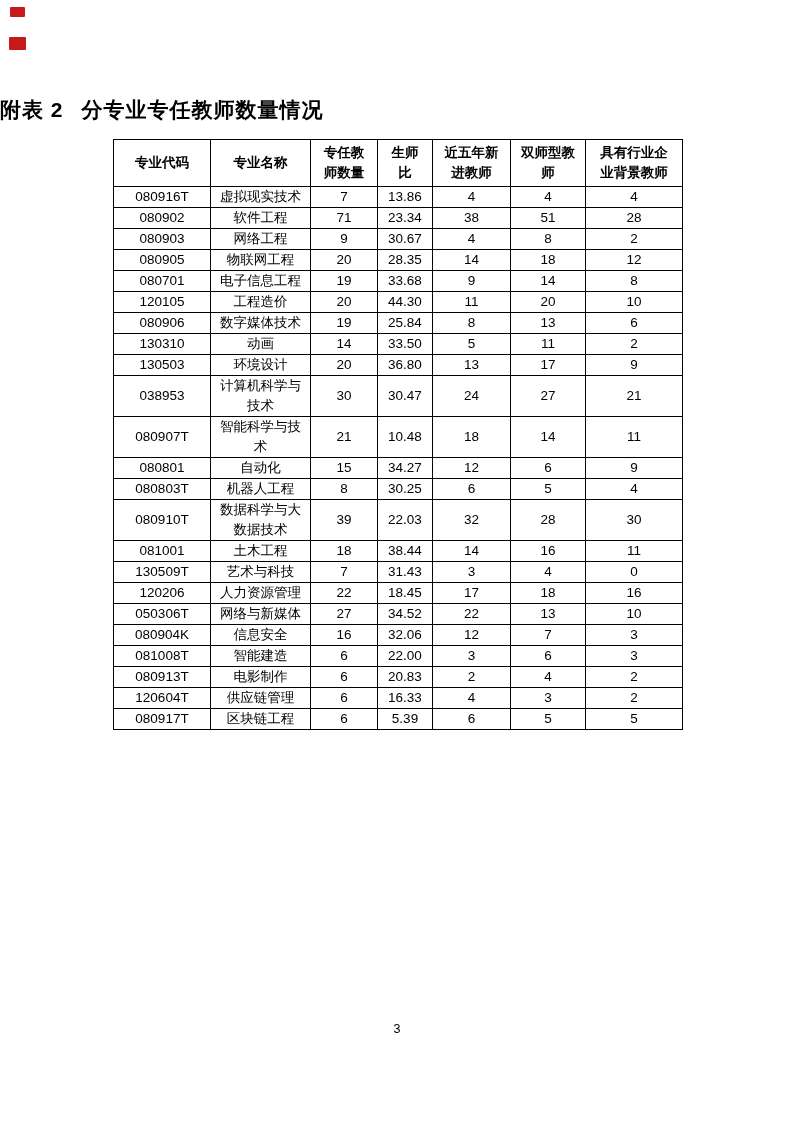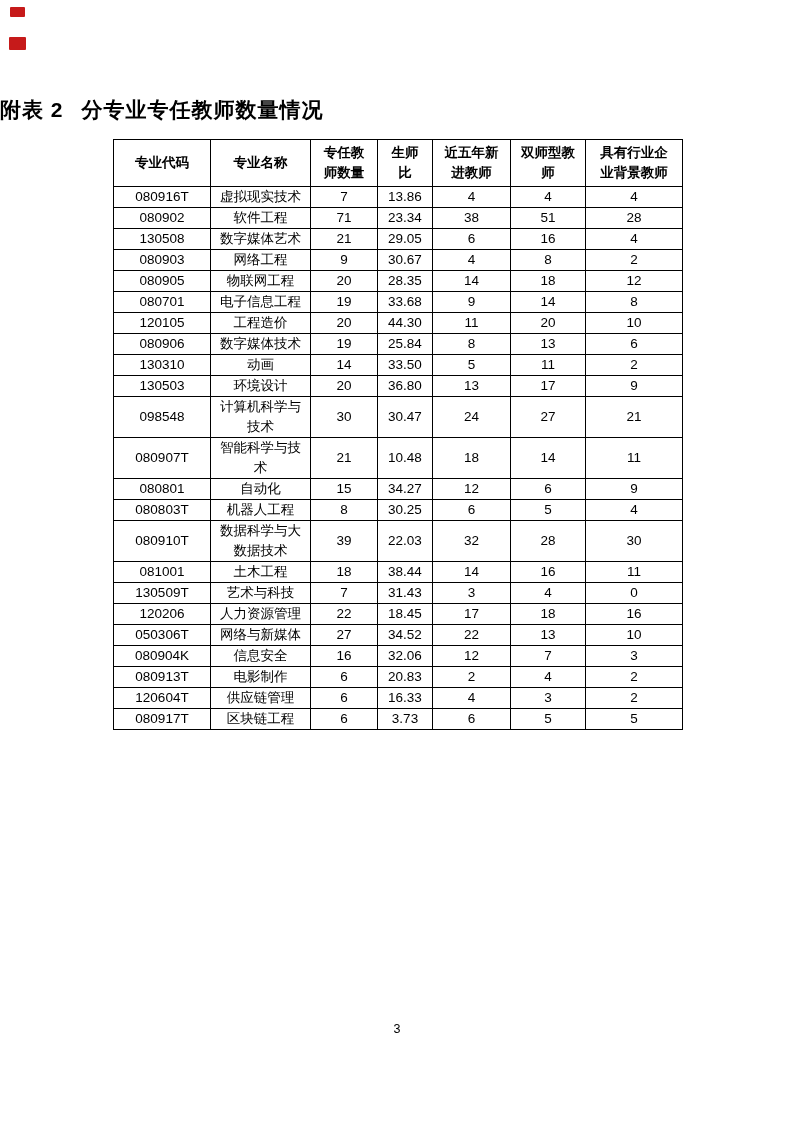--- a/index.html
+++ b/index.html
@@ -123,29 +123,20 @@
         <tr>
           <td>080902</td>
           <td>软件工程</td>
           <td>71</td>
           <td>23.34</td>
           <td>38</td>
           <td>51</td>
           <td>28</td>
         </tr>
         <tr>
-          <td>130508</td>
-          <td>数字媒体艺术</td>
-          <td>21</td>
-          <td>29.05</td>
-          <td>6</td>
-          <td>16</td>
-          <td>4</td>
-        </tr>
-        <tr>
           <td>080903</td>
           <td>网络工程</td>
           <td>9</td>
           <td>30.67</td>
           <td>4</td>
           <td>8</td>
           <td>2</td>
         </tr>
         <tr>
           <td>080905</td>
@@ -195,21 +186,21 @@
         <tr>
           <td>130503</td>
           <td>环境设计</td>
           <td>20</td>
           <td>36.80</td>
           <td>13</td>
           <td>17</td>
           <td>9</td>
         </tr>
         <tr>
-          <td>098548</td>
+          <td>038953</td>
           <td>计算机科学与
 技术</td>
           <td>30</td>
           <td>30.47</td>
           <td>24</td>
           <td>27</td>
           <td>21</td>
         </tr>
         <tr>
           <td>080907T</td>
@@ -288,20 +279,29 @@
         <tr>
           <td>080904K</td>
           <td>信息安全</td>
           <td>16</td>
           <td>32.06</td>
           <td>12</td>
           <td>7</td>
           <td>3</td>
         </tr>
         <tr>
+          <td>081008T</td>
+          <td>智能建造</td>
+          <td>6</td>
+          <td>22.00</td>
+          <td>3</td>
+          <td>6</td>
+          <td>3</td>
+        </tr>
+        <tr>
           <td>080913T</td>
           <td>电影制作</td>
           <td>6</td>
           <td>20.83</td>
           <td>2</td>
           <td>4</td>
           <td>2</td>
         </tr>
         <tr>
           <td>120604T</td>
@@ -309,21 +309,21 @@
           <td>6</td>
           <td>16.33</td>
           <td>4</td>
           <td>3</td>
           <td>2</td>
         </tr>
         <tr>
           <td>080917T</td>
           <td>区块链工程</td>
           <td>6</td>
-          <td>3.73</td>
+          <td>5.39</td>
           <td>6</td>
           <td>5</td>
           <td>5</td>
         </tr>
       </tbody>
   </table>
 
   <div class="page-number">3</div>
 
 </div>

